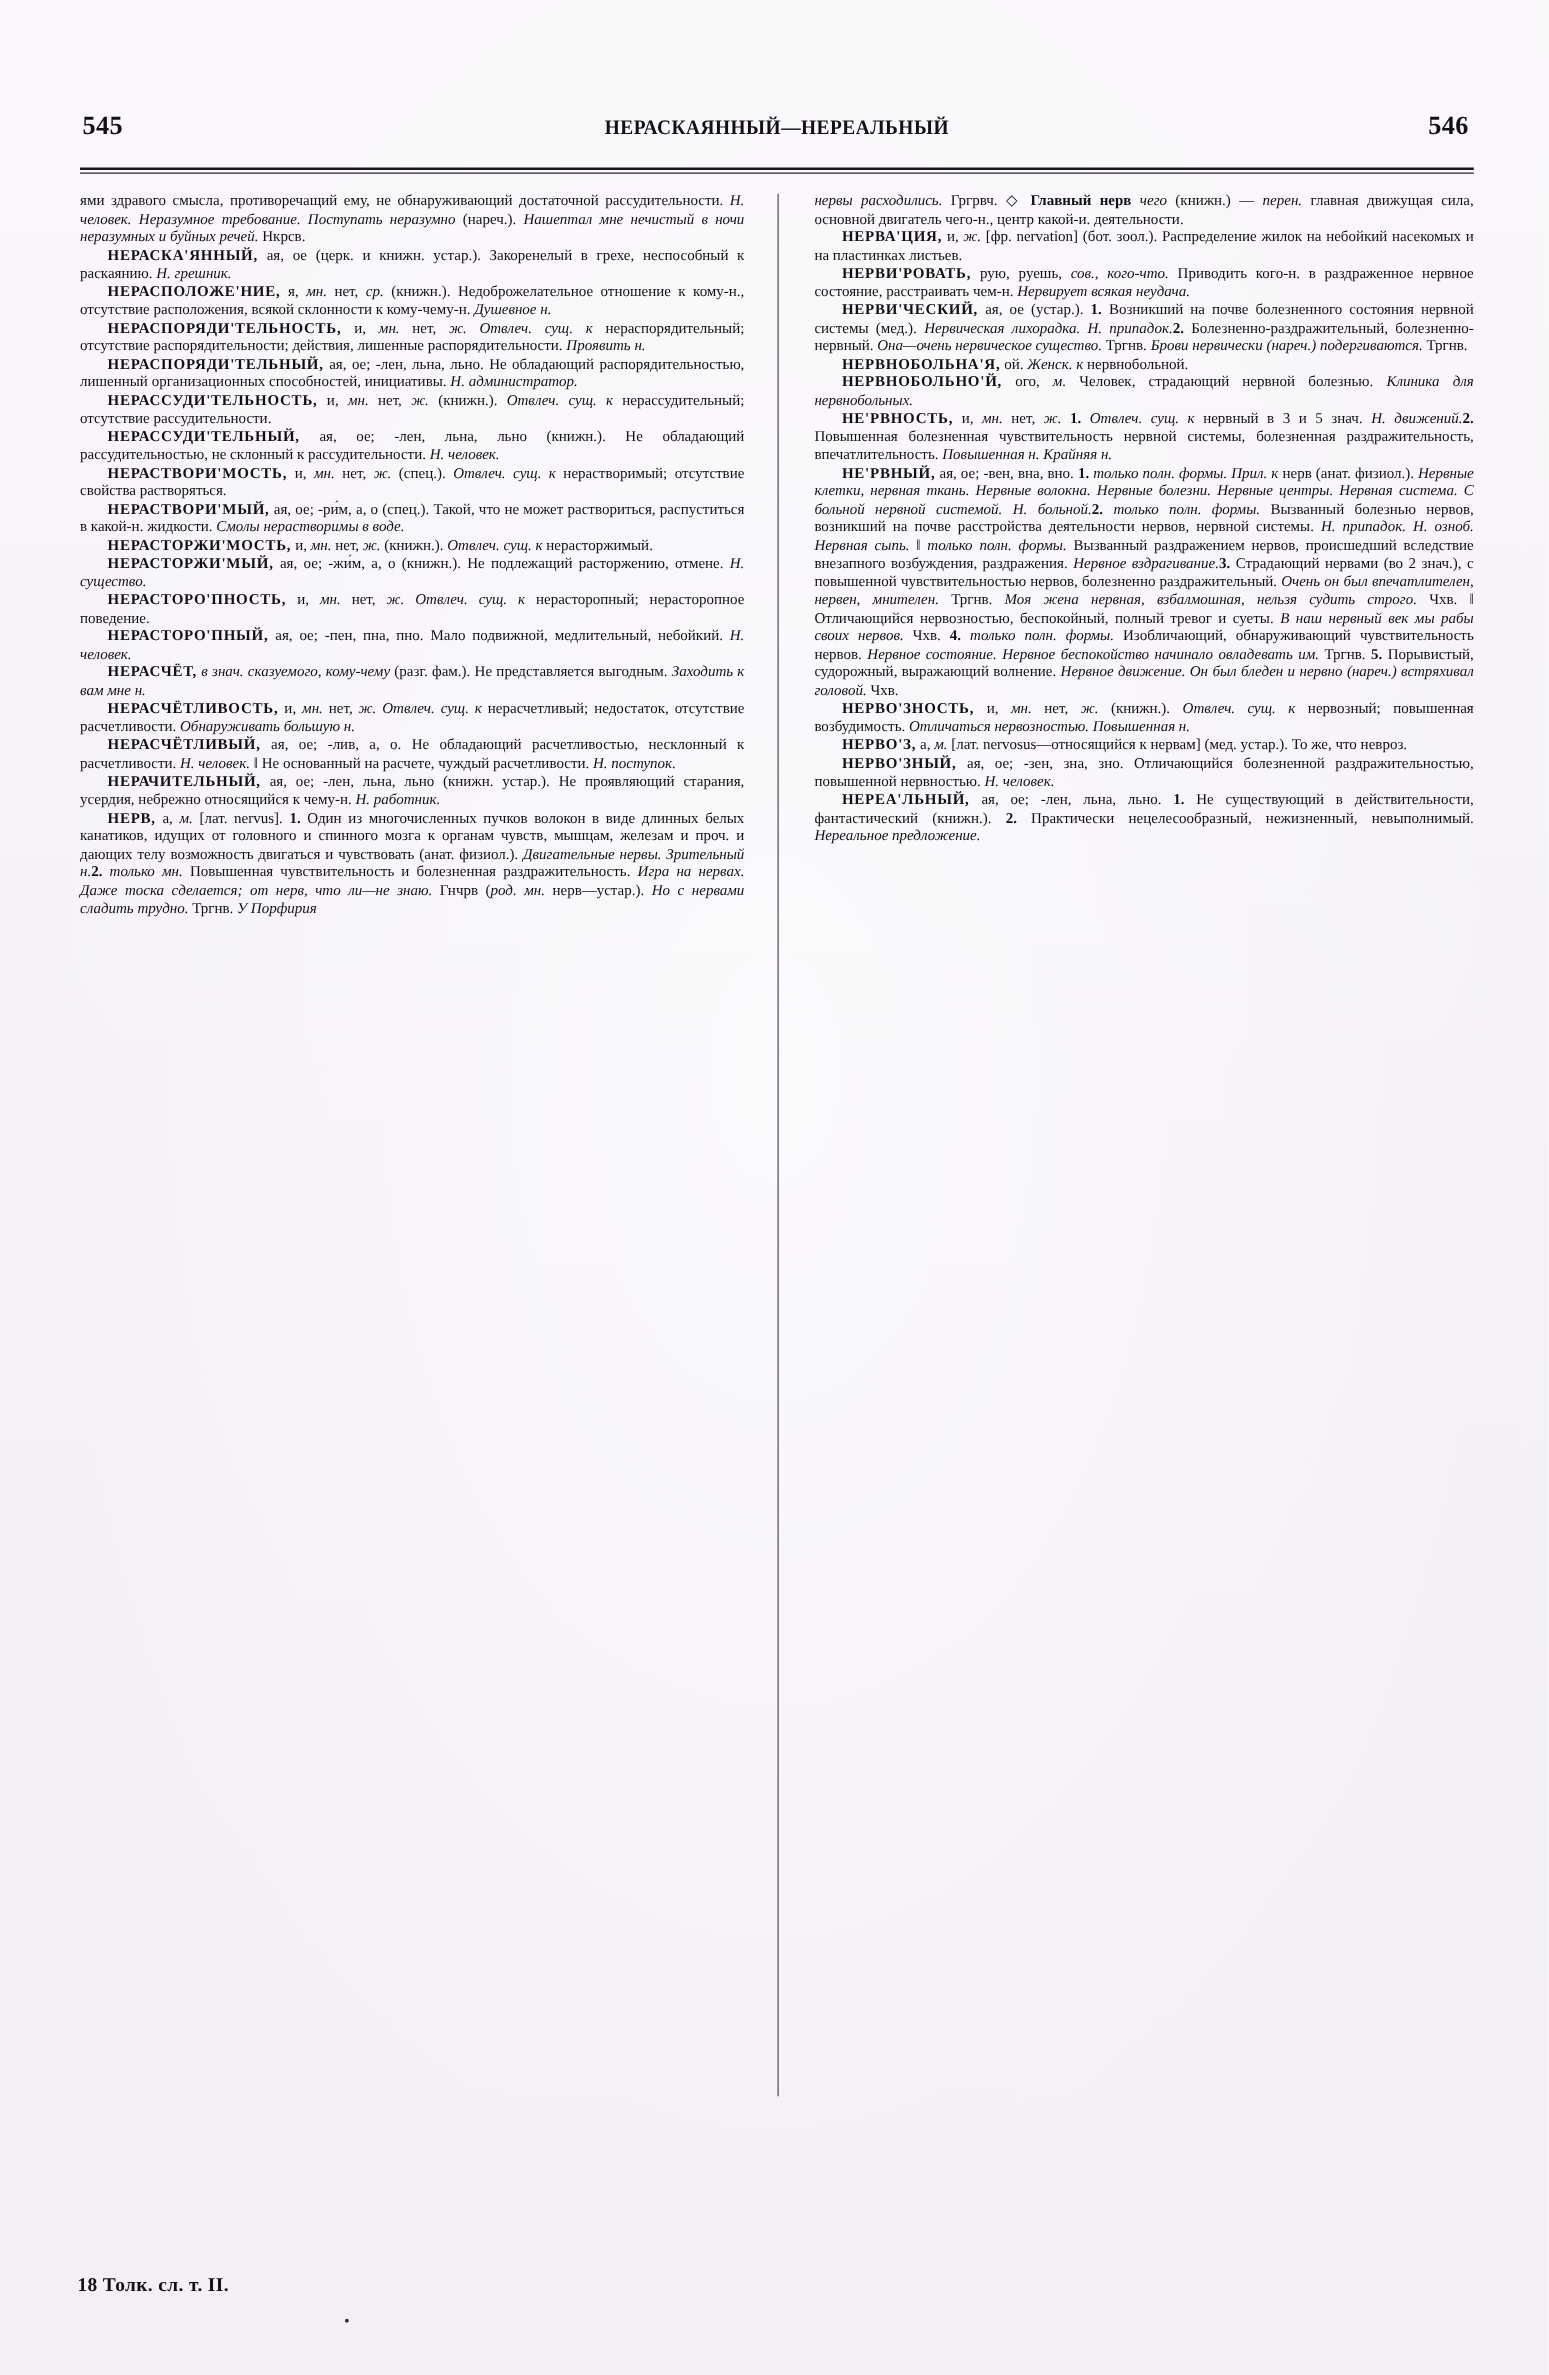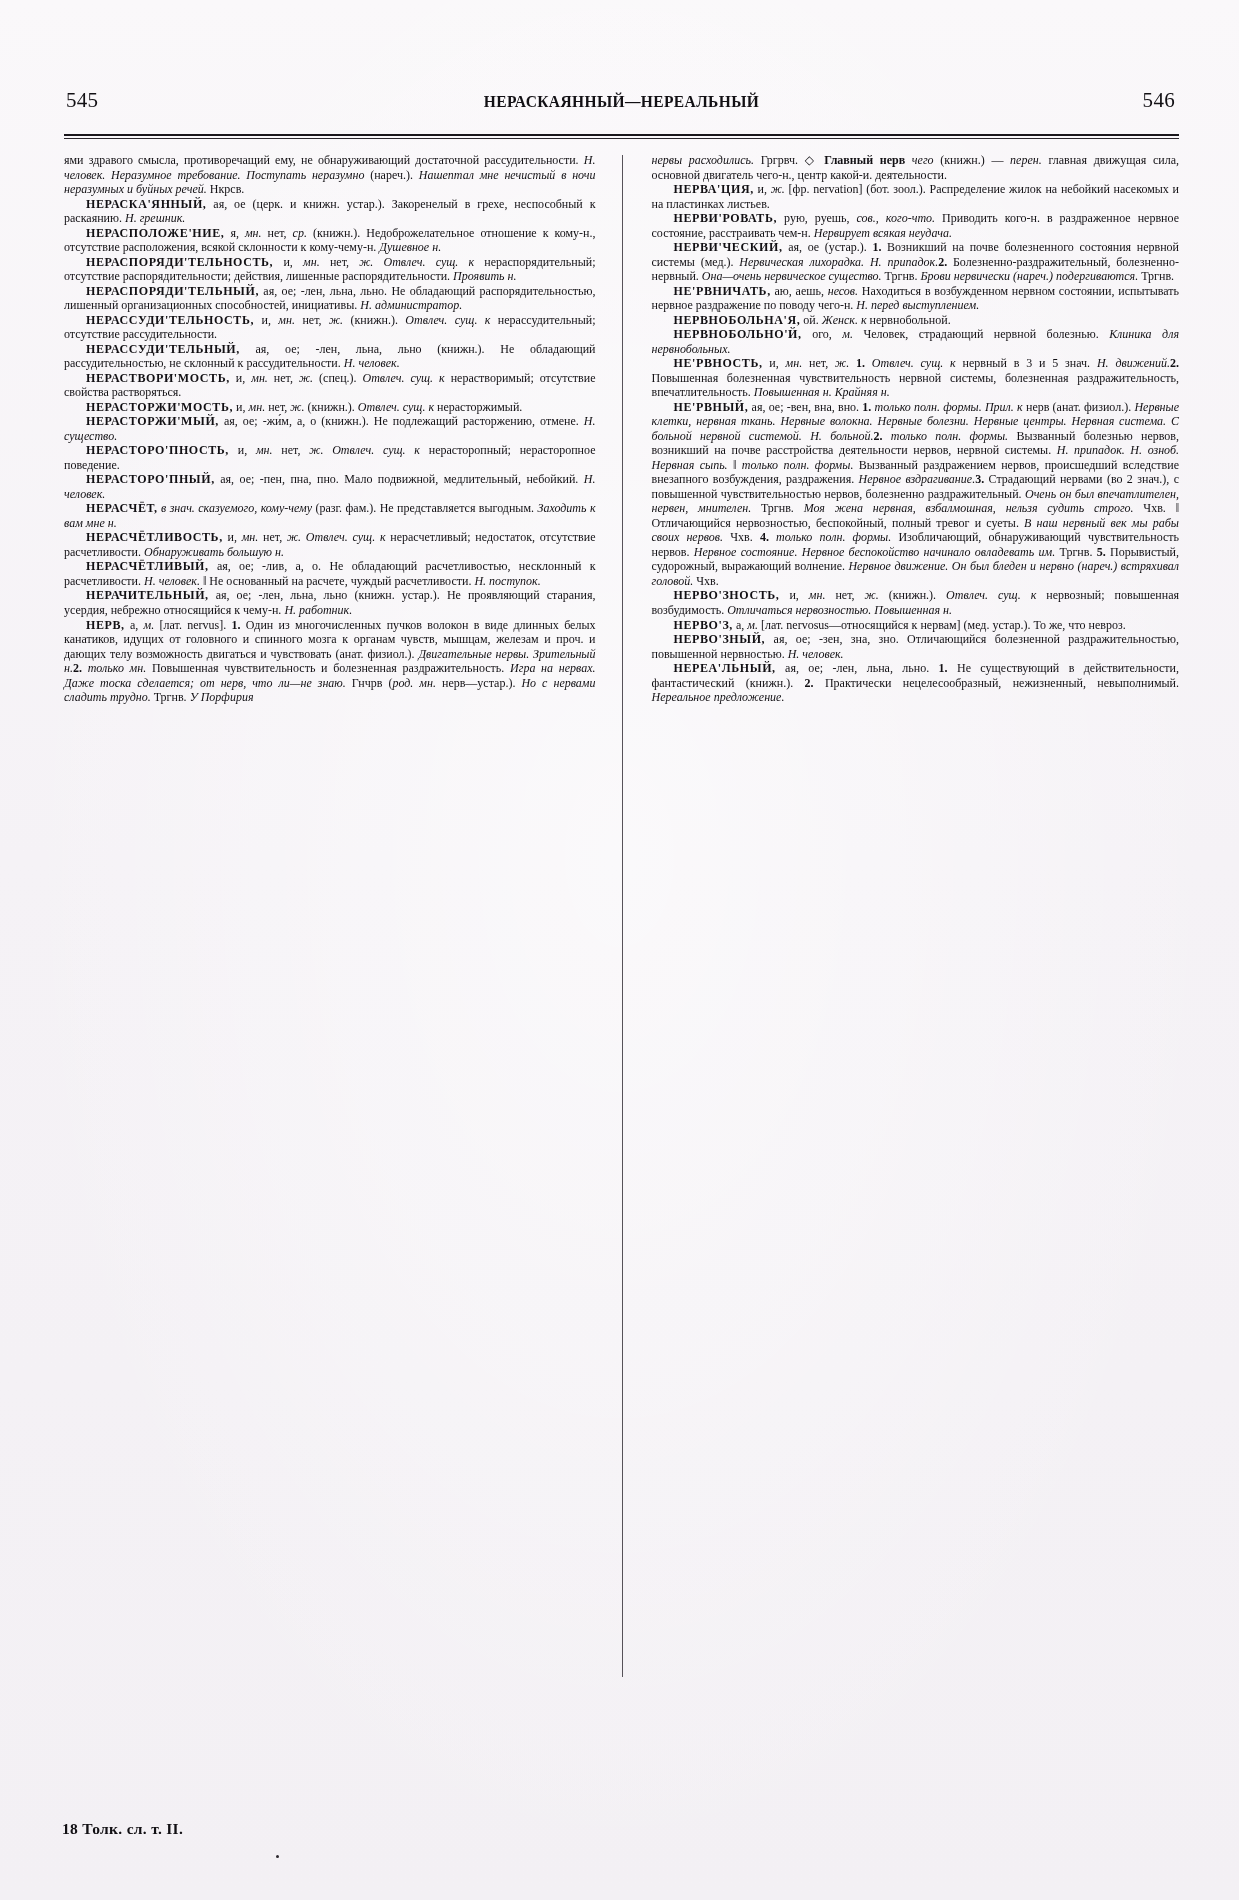--- a/index.html
+++ b/index.html
@@ -38,21 +38,21 @@
   }
 
   
   .runhead {
     position: relative;
     height: 44px;
   }
   .folio {
     position: absolute;
     top: 0;
-    font-weight: normal;
+    font-weight: bold;
     font-size: 21px;
     letter-spacing: 0.3px;
   }
   .folio-left { left: 2px; }
   .folio-right { right: 4px; }
   .runhead-title {
     position: absolute;
     left: 0; right: 0;
     top: 4px;
     text-align: center;
@@ -173,20 +173,21 @@
         <p class="entry"><span class="hw">НЕРАСПОРЯДИ'ТЕЛЬНОСТЬ,</span><span> и, </span><span class="it">мн.</span><span> нет, </span><span class="it">ж. Отвлеч. сущ. к</span><span> нераспорядительный; отсутствие распорядительности; </span><span>действия, лишенные распорядительности. </span><span class="it">Проявить н.</span></p>
 
         <p class="entry"><span class="hw">НЕРАСПОРЯДИ'ТЕЛЬНЫЙ,</span><span> ая, ое; -лен, льна, льно. </span><span>Не обладающий распорядительностью, лишенный организационных способностей, инициативы. </span><span class="it">Н. администратор.</span></p>
 
         <p class="entry"><span class="hw">НЕРАССУДИ'ТЕЛЬНОСТЬ,</span><span> и, </span><span class="it">мн.</span><span> нет, </span><span class="it">ж.</span><span> (книжн.). </span><span class="it">Отвлеч. сущ. к</span><span> нерассудительный; отсутствие рассудительности.</span></p>
 
         <p class="entry"><span class="hw">НЕРАССУДИ'ТЕЛЬНЫЙ,</span><span> ая, ое; -лен, льна, льно (книжн.). </span><span>Не обладающий рассудительностью, не склонный к рассудительности. </span><span class="it">Н. человек.</span></p>
 
         <p class="entry"><span class="hw">НЕРАСТВОРИ'МОСТЬ,</span><span> и, </span><span class="it">мн.</span><span> нет, </span><span class="it">ж.</span><span> (спец.). </span><span class="it">Отвлеч. сущ. к</span><span> нерастворимый; отсутствие свойства растворяться.</span></p>
 
+        <p class="entry"><span class="hw">НЕРАСТВОРИ'МЫЙ,</span><span> ая, ое; -ри́м, а, о (спец.). </span><span>Такой, что не может раствориться, распуститься в какой-н. жидкости. </span><span class="it">Смолы нерастворимы в воде.</span></p>
 
         <p class="entry"><span class="hw">НЕРАСТОРЖИ'МОСТЬ,</span><span> и, </span><span class="it">мн.</span><span> нет, </span><span class="it">ж.</span><span> (книжн.). </span><span class="it">Отвлеч. сущ. к</span><span> нерасторжимый.</span></p>
 
         <p class="entry"><span class="hw">НЕРАСТОРЖИ'МЫЙ,</span><span> ая, ое; -жи́м, а, о (книжн.). </span><span>Не подлежащий расторжению, отмене. </span><span class="it">Н. существо.</span></p>
 
         <p class="entry"><span class="hw">НЕРАСТОРО'ПНОСТЬ,</span><span> и, </span><span class="it">мн.</span><span> нет, </span><span class="it">ж. Отвлеч. сущ. к</span><span> нерасторопный; нерасторопное поведение.</span></p>
 
         <p class="entry"><span class="hw">НЕРАСТОРО'ПНЫЙ,</span><span> ая, ое; -пен, пна, пно. </span><span>Мало подвижной, медлительный, небойкий. </span><span class="it">Н. человек.</span></p>
 
         <p class="entry"><span class="hw">НЕРАСЧЁТ,</span><span class="it"> в знач. сказуемого, кому-чему</span><span> (разг. фам.). </span><span>Не представляется выгодным. </span><span class="it">Заходить к вам мне н.</span></p>
@@ -204,21 +205,20 @@
       <div class="col col-right">
 
         <p class="cont"><span class="it">нервы расходились.</span><span> Гргрвч. </span><span>◇</span><span class="bd"> Главный нерв</span><span class="it"> чего</span><span> (книжн.) — </span><span class="it">перен.</span><span> главная движущая сила, основной двигатель чего-н., центр какой-и. деятельности.</span></p>
 
         <p class="entry"><span class="hw">НЕРВА'ЦИЯ,</span><span> и, </span><span class="it">ж.</span><span> [фр. nervation] (бот. зоол.). </span><span>Распределение жилок на небойкий насекомых и на пластинках листьев.</span></p>
 
         <p class="entry"><span class="hw">НЕРВИ'РОВАТЬ,</span><span> рую, руешь, </span><span class="it">сов., кого-что.</span><span> Приводить кого-н. в раздраженное нервное состояние, расстраивать чем-н. </span><span class="it">Нервирует всякая неудача.</span></p>
 
         <p class="entry"><span class="hw">НЕРВИ'ЧЕСКИЙ,</span><span> ая, ое (устар.). </span><span class="bd">1.</span><span> Возникший на почве болезненного состояния нервной системы (мед.). </span><span class="it">Нервическая лихорадка. Н. припадок.</span><span class="bd">2.</span><span> Болезненно-раздражительный, болезненно-нервный. </span><span class="it">Она—очень нервическое существо.</span><span> Тргнв. </span><span class="it">Брови нервически (нареч.) подергиваются.</span><span> Тргнв.</span></p>
 
-        <p class="entry"><span class="hw">НЕ'РВНИЧАТЬ,</span><span> аю, аешь, </span><span class="it">несов.</span><span> Находиться в возбужденном нервном состоянии, испытывать нервное раздражение по поводу чего-н. </span><span class="it">Н. перед выступлением.</span></p>
 
         <p class="entry"><span class="hw">НЕРВНОБОЛЬНА'Я,</span><span> ой. </span><span class="it">Женск. к</span><span> нервнобольной.</span></p>
 
         <p class="entry"><span class="hw">НЕРВНОБОЛЬНО'Й,</span><span> ого, </span><span class="it">м.</span><span> Человек, страдающий нервной болезнью. </span><span class="it">Клиника для нервнобольных.</span></p>
 
         <p class="entry"><span class="hw">НЕ'РВНОСТЬ,</span><span> и, </span><span class="it">мн.</span><span> нет, </span><span class="it">ж.</span><span class="bd"> 1.</span><span class="it"> Отвлеч. сущ. к</span><span> нервный в 3 и 5 знач. </span><span class="it">Н. движений.</span><span class="bd">2.</span><span> Повышенная болезненная чувствительность нервной системы, болезненная раздражительность, впечатлительность. </span><span class="it">Повышенная н. Крайняя н.</span></p>
 
         <p class="entry"><span class="hw">НЕ'РВНЫЙ,</span><span> ая, ое; -вен, вна, вно. </span><span class="bd">1.</span><span class="it"> только полн. формы. Прил. к</span><span> нерв (анат. физиол.). </span><span class="it">Нервные клетки, нервная ткань. Нервные волокна. Нервные болезни. Нервные центры. Нервная система. С больной нервной системой. Н. больной.</span><span class="bd">2.</span><span class="it"> только полн. формы.</span><span> Вызванный болезнью нервов, возникший на почве расстройства деятельности нервов, нервной системы. </span><span class="it">Н. припадок. Н. озноб. Нервная сыпь.</span><span> ‖ </span><span class="it">только полн. формы.</span><span> Вызванный раздражением нервов, происшедший вследствие внезапного возбуждения, раздражения. </span><span class="it">Нервное вздрагивание.</span><span class="bd">3.</span><span> Страдающий нервами (во 2 знач.), с повышенной чувствительностью нервов, болезненно раздражительный. </span><span class="it">Очень он был впечатлителен, нервен, мнителен.</span><span> Тргнв. </span><span class="it">Моя жена нервная, взбалмошная, нельзя судить строго.</span><span> Чхв. </span><span>‖ </span><span>Отличающийся нервозностью, беспокойный, полный тревог и суеты. </span><span class="it">В наш нервный век мы рабы своих нервов.</span><span> Чхв. </span><span class="bd">4.</span><span class="it"> только полн. формы.</span><span> Изобличающий, обнаруживающий чувствительность нервов. </span><span class="it">Нервное состояние. Нервное беспокойство начинало овладевать им.</span><span> Тргнв. </span><span class="bd">5.</span><span> Порывистый, судорожный, выражающий волнение. </span><span class="it">Нервное движение. Он был бледен и нервно (нареч.) встряхивал головой.</span><span> Чхв.</span></p>
 
         <p class="entry"><span class="hw">НЕРВО'ЗНОСТЬ,</span><span> и, </span><span class="it">мн.</span><span> нет, </span><span class="it">ж.</span><span> (книжн.). </span><span class="it">Отвлеч. сущ. к</span><span> нервозный; повышенная возбудимость. </span><span class="it">Отличаться нервозностью. Повышенная н.</span></p>

